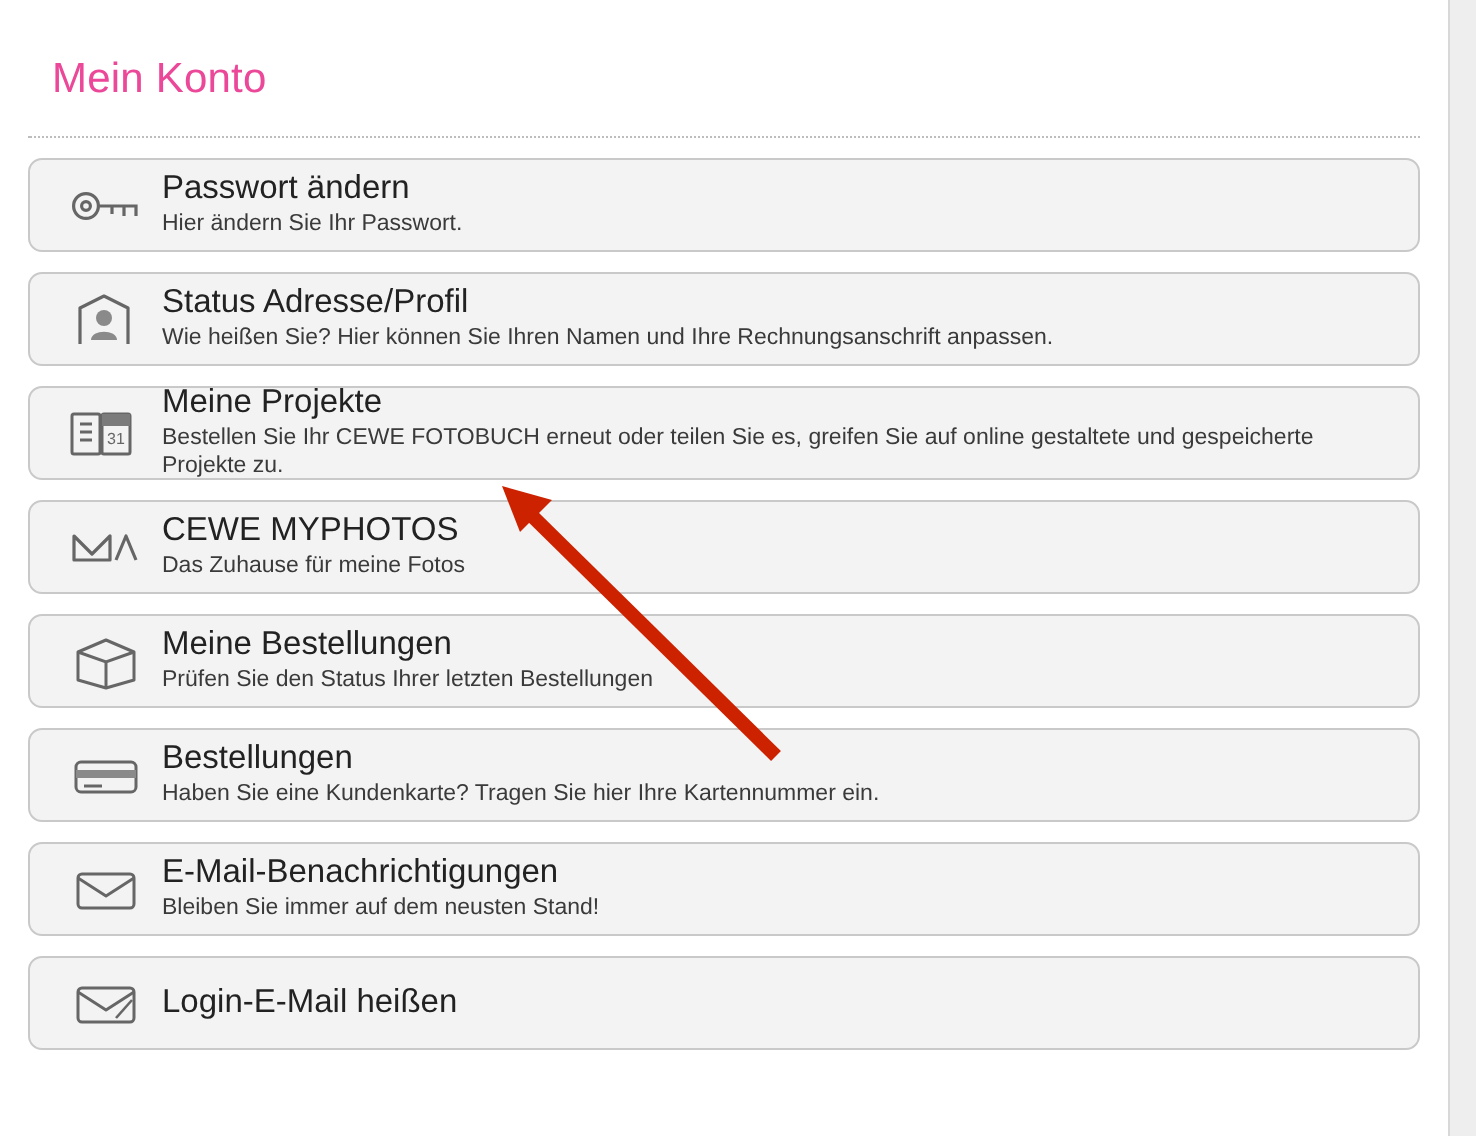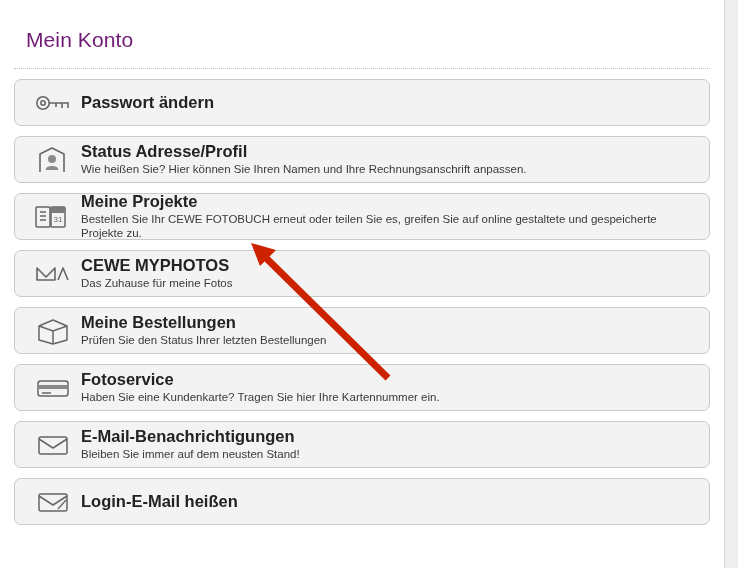--- a/index.html
+++ b/index.html
@@ -35,21 +35,21 @@
     position: absolute;
     left: 0;
     top: 0;
     width: 724px;
     height: 568px;
     padding: 0;
     box-sizing: border-box;
   }
   .page-title {
     font-size: 21px;
-    color: #701a75;
+    color: #ec4899;
     font-weight: normal;
     margin: 0;
     padding: 28px 0 16px 26px;
     letter-spacing: 0.1px;
   }
   .title-divider {
     margin: 0 14px 0 14px;
     border-top: 1px dotted #bdbdbd;
   }
   .cards {
@@ -79,21 +79,21 @@
   }
   .card-text {
     display: flex;
     flex-direction: column;
     justify-content: center;
   }
   .card-title {
     font-size: 16.5px;
     color: #222222;
     line-height: 1.15;
-    font-weight: bold;
+    font-weight: normal;
   }
   .card-sub {
     font-size: 11.5px;
     color: #3a3a3a;
     line-height: 1.2;
     margin-top: 2px;
   }
   .arrow-overlay {
     position: absolute;
     left: 0;
@@ -115,20 +115,21 @@
       <div class="card">
         <div class="card-icon">
           <svg width="40" height="26" viewBox="0 0 40 26" fill="none" stroke="#666" stroke-width="1.6">
             <circle cx="10" cy="13" r="6.2"></circle>
             <circle cx="10" cy="13" r="2.2"></circle>
             <path d="M16 13 H35 V18 M29 13 V18 M23 13 V17"></path>
           </svg>
         </div>
         <div class="card-text">
           <div class="card-title">Passwort ändern</div>
+          <div class="card-sub">Hier ändern Sie Ihr Passwort.</div>
         </div>
       </div>
 
       <div class="card">
         <div class="card-icon">
           <svg width="40" height="30" viewBox="0 0 40 30" fill="none" stroke="#666" stroke-width="1.6">
             <path d="M7 27 V9 L19 3 L31 9 V27" stroke-linejoin="round"></path>
             <circle cx="19" cy="14" r="4" fill="#8a8a8a" stroke="none"></circle>
             <path d="M12.5 25 C12.5 19.5 25.5 19.5 25.5 25" fill="#8a8a8a" stroke="none"></path>
           </svg>
@@ -183,21 +184,21 @@
 
       <div class="card">
         <div class="card-icon">
           <svg width="40" height="26" viewBox="0 0 40 26" fill="none" stroke="#666" stroke-width="1.5">
             <rect x="5" y="6" width="30" height="15" rx="2.5"></rect>
             <rect x="5" y="10" width="30" height="4" fill="#8a8a8a" stroke="none"></rect>
             <path d="M9 18 H18"></path>
           </svg>
         </div>
         <div class="card-text">
-          <div class="card-title">Fotoservice</div>
+          <div class="card-title">Bestellungen</div>
           <div class="card-sub">Haben Sie eine Kundenkarte? Tragen Sie hier Ihre Kartennummer ein.</div>
         </div>
       </div>
 
       <div class="card">
         <div class="card-icon">
           <svg width="40" height="26" viewBox="0 0 40 26" fill="none" stroke="#666" stroke-width="1.5">
             <rect x="6" y="5" width="28" height="17" rx="2"></rect>
             <path d="M6 7 L20 16 L34 7" stroke-linejoin="round"></path>
           </svg>

